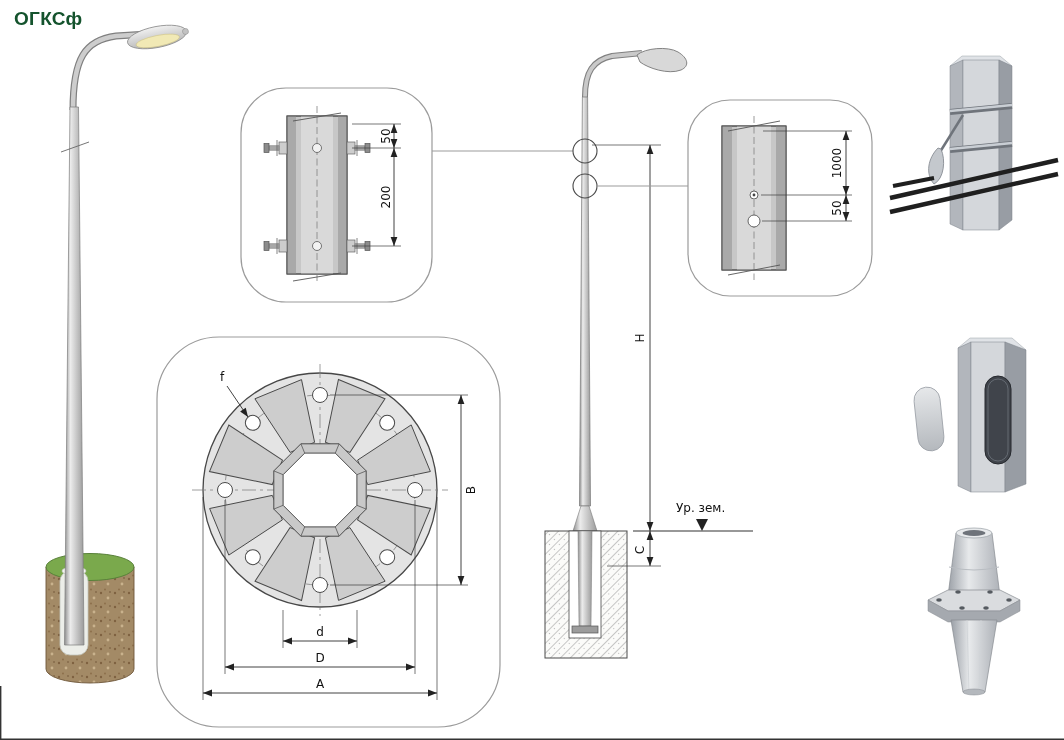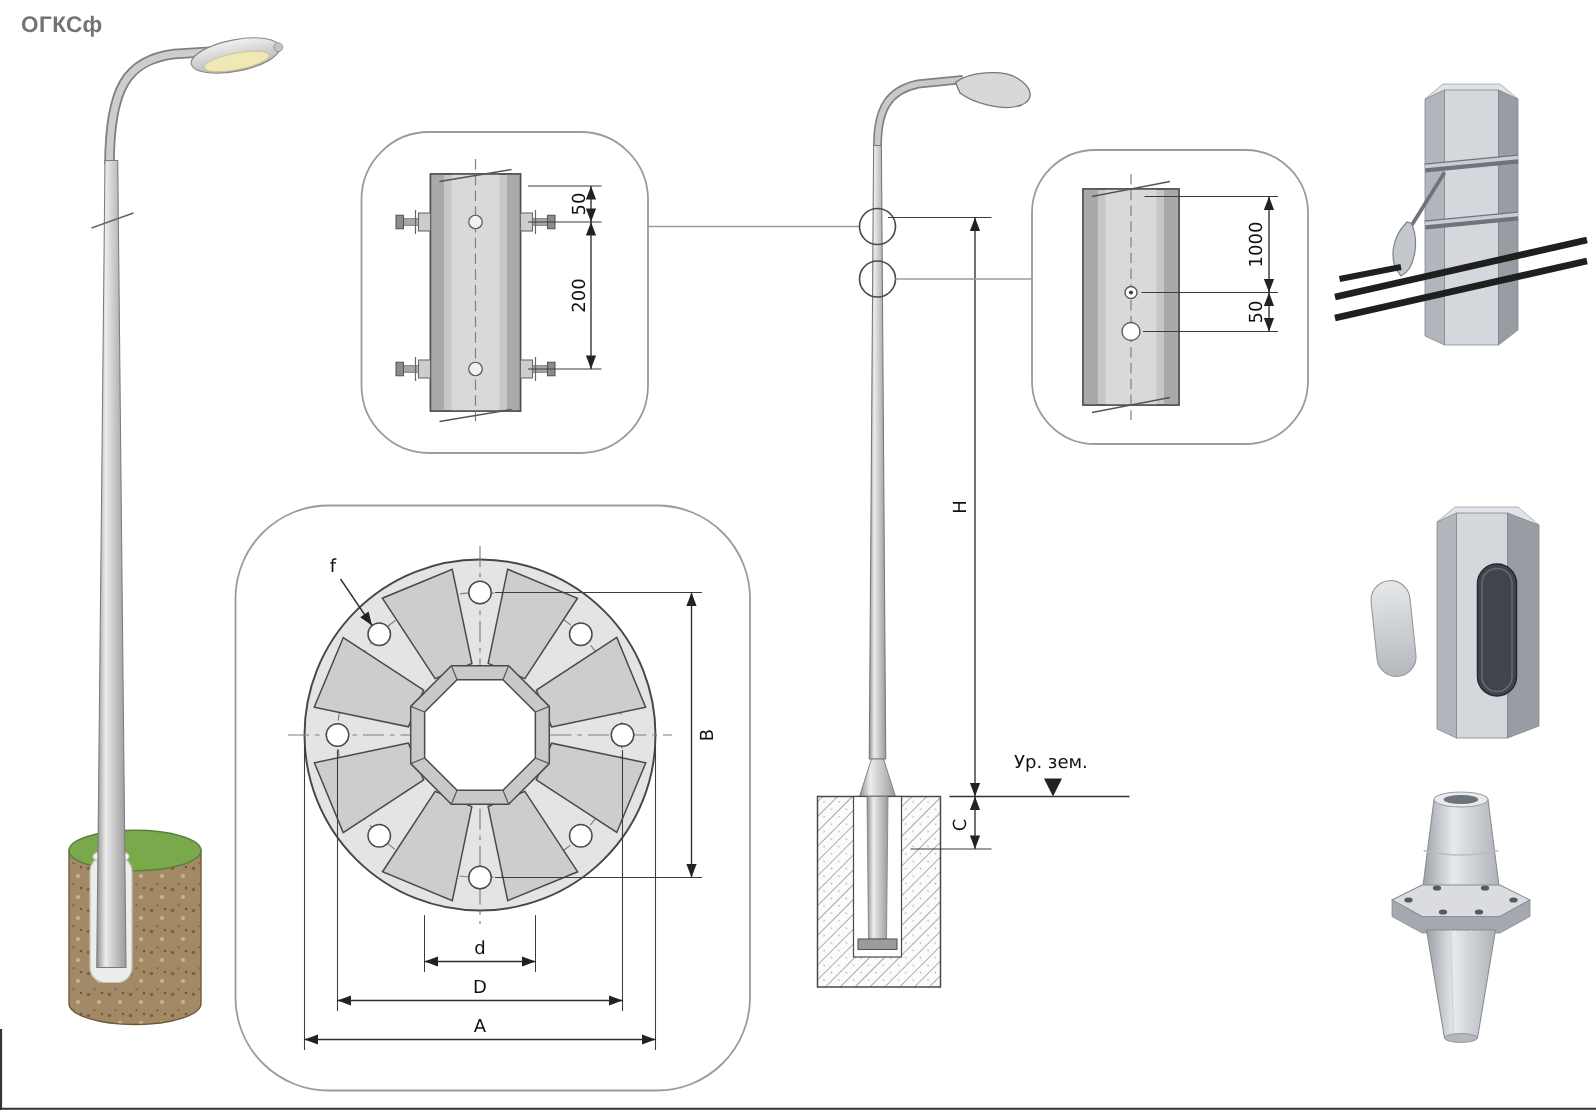--- a/index.html
+++ b/index.html
@@ -1,18 +1,18 @@
 <!DOCTYPE html>
 <html><head>
 <meta charset="utf-8">
 <style>
   html,body{margin:0;padding:0;background:#fff;}
   .canvas{position:relative;width:1064px;height:740px;background:#ffffff;overflow:hidden;
           font-family:"Liberation Sans","DejaVu Sans",sans-serif;}
-  .title{position:absolute;left:14px;top:8px;font-size:15px;font-weight:600;color:#737373;letter-spacing:.3px;}
+  .title{position:absolute;left:14px;top:8px;font-size:19px;font-weight:600;color:#14532d;letter-spacing:.3px;}
   svg{position:absolute;left:0;top:0;}
   .ext{stroke:#3c3c3c;stroke-width:0.7;fill:none}
   .dim{stroke:#2e2e2e;stroke-width:0.9;fill:none}
   .cl{stroke:#7d7d7d;stroke-width:0.75;fill:none;stroke-dasharray:14 4 3 4}
   .dash{stroke:#808080;stroke-width:0.8;fill:none;stroke-dasharray:7 3.5}
   .dimtext{font-size:12px;fill:#101010;font-family:"DejaVu Sans",sans-serif;}
   .callout{fill:#ffffff;stroke:#9b9b9b;stroke-width:1.2}
   .leader{stroke:#9b9b9b;stroke-width:1;fill:none}
 </style>
 </head>

